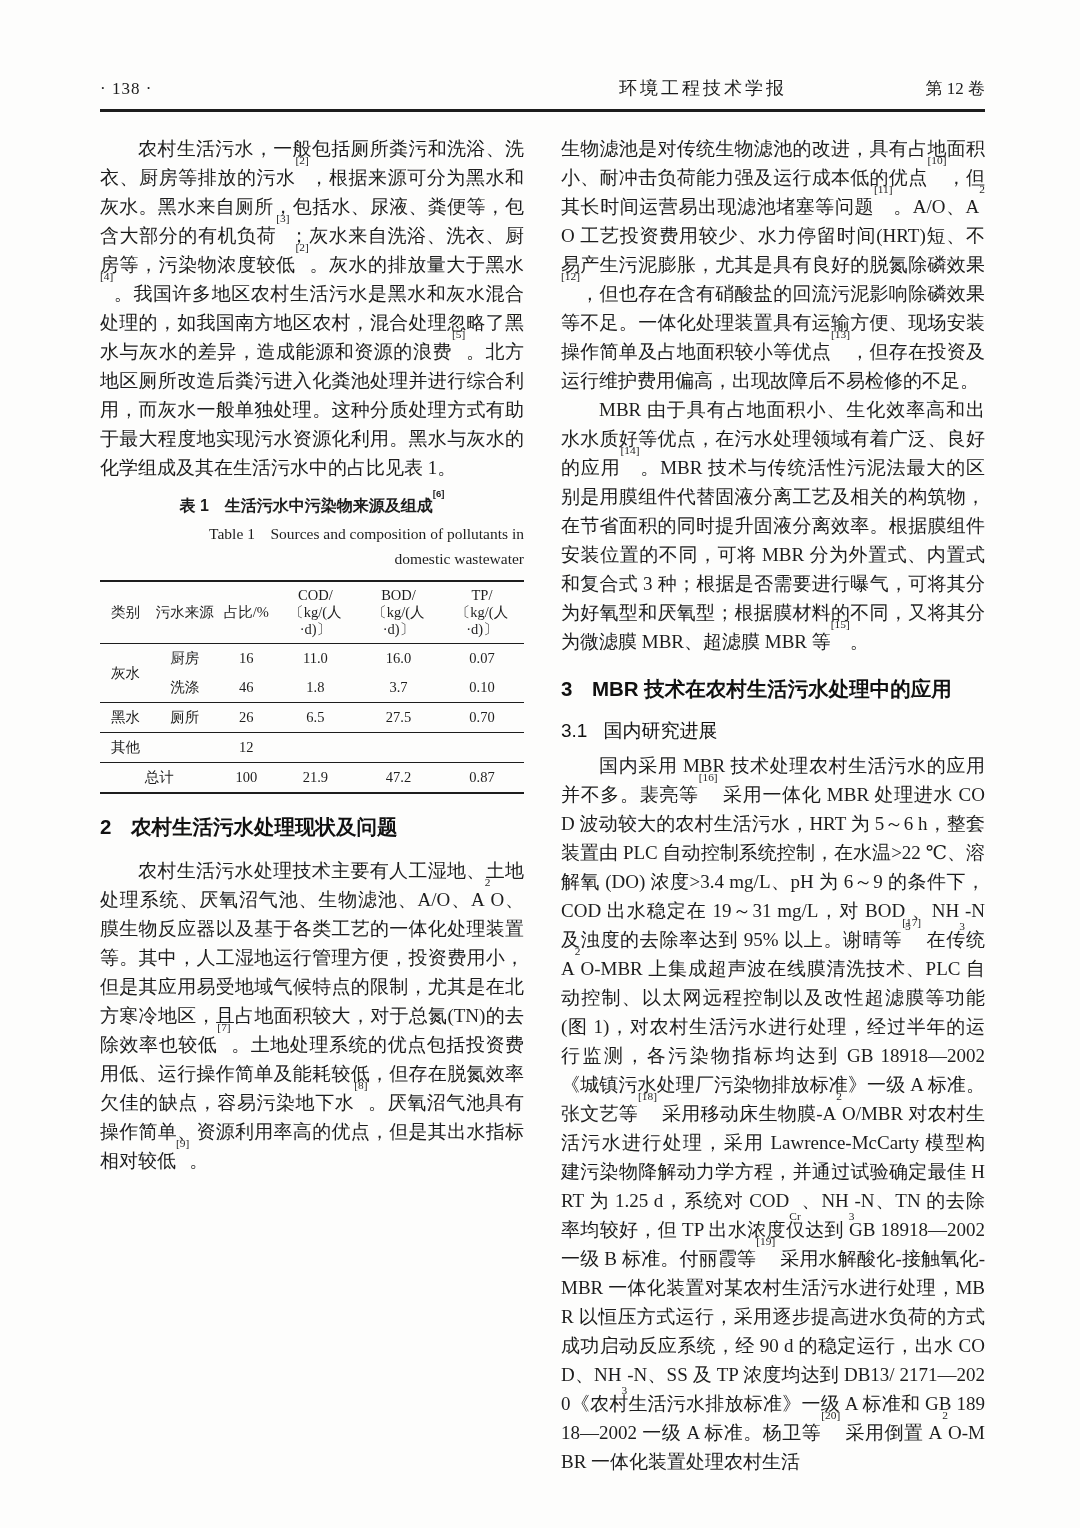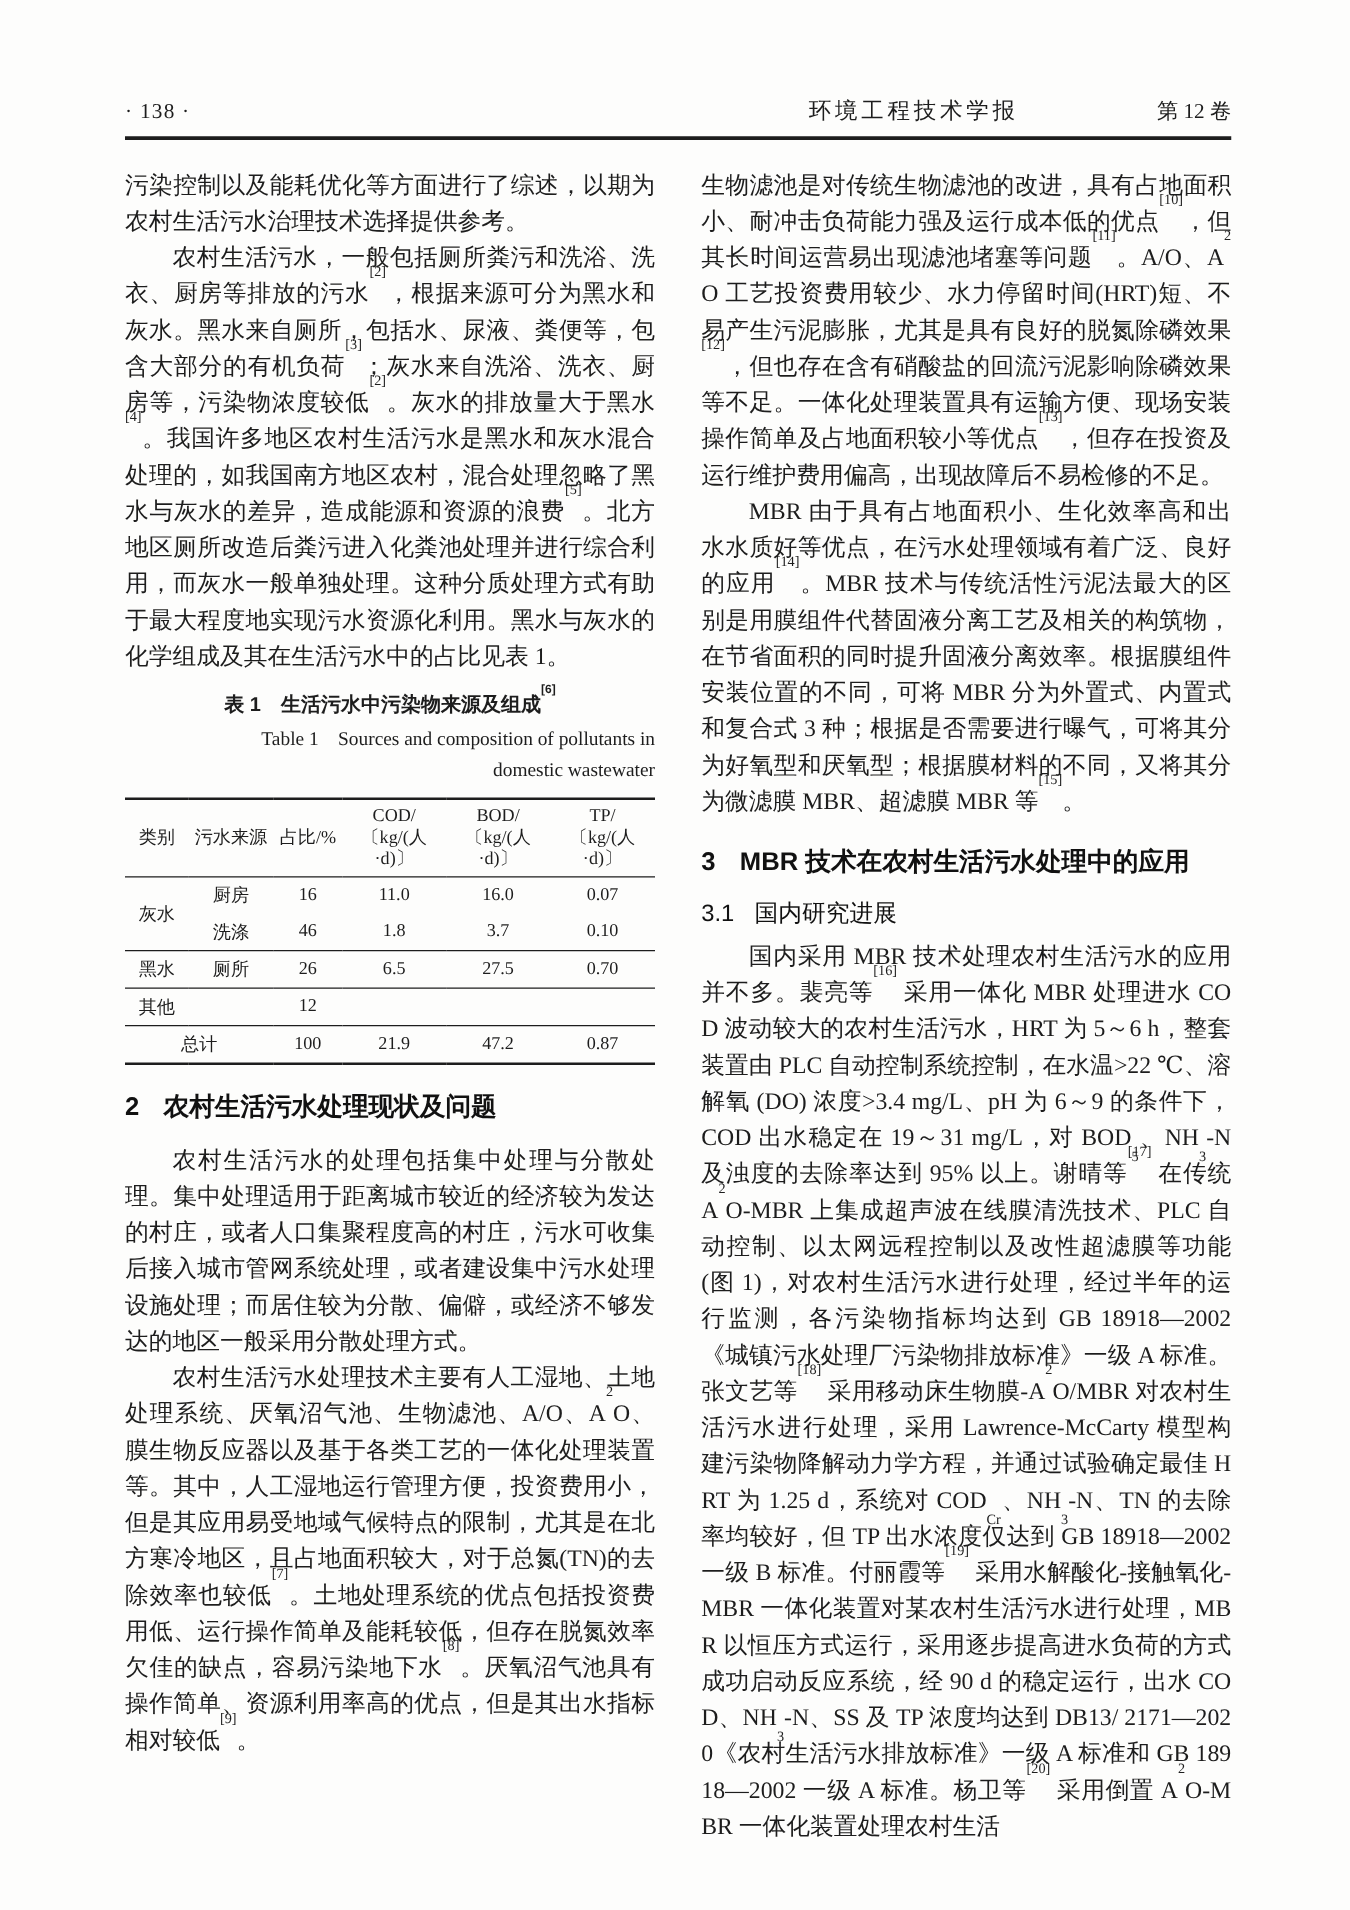--- a/index.html
+++ b/index.html
@@ -6,21 +6,21 @@
   .page {
     position:relative;
     width:1080px; height:1528px;
     background:#fdfdfc;
     color:#1d1d1d;
     font-family:"Liberation Serif","DejaVu Serif",serif;
     box-sizing:border-box;
     padding:76px 95px 0 100px;
     overflow:hidden;
   }
-  .page-header { display:flex; align-items:baseline; font-size:17px; }
+  .page-header { display:flex; align-items:baseline; font-size:17px;gap:28px; }
   .hdr-left  { width:170px; letter-spacing:1px; }
   .hdr-center{ flex:1; text-align:right; font-size:18px; letter-spacing:3px; }
   .hdr-right { width:170px; text-align:right; }
   .header-rule { height:3px; background:#1d1d1d; margin-top:9px; }
 
   .columns { display:flex; gap:37px; margin-top:22px; }
   .col { width:424px; flex:0 0 424px; }
 
   p.body {
     font-size:19px; line-height:29px; margin:0;
@@ -71,21 +71,20 @@
   <div class="page-header">
     <span class="hdr-left">· 138 ·</span>
     <span class="hdr-center">环境工程技术学报</span>
     <span class="hdr-right">第 12 卷</span>
   </div>
   <div class="header-rule"></div>
 
   <div class="columns">
 
     <div class="col">
-      <p class="body">污染控制以及能耗优化等方面进行了综述，以期为农村生活污水治理技术选择提供参考。</p>
 
 
       <p class="body indent">农村生活污水，一般包括厕所粪污和洗浴、洗衣、厨房等排放的污水<sup>[2]</sup>，根据来源可分为黑水和灰水。黑水来自厕所，包括水、尿液、粪便等，包含大部分的有机负荷<sup>[3]</sup>；灰水来自洗浴、洗衣、厨房等，污染物浓度较低<sup>[2]</sup>。灰水的排放量大于黑水<sup>[4]</sup>。我国许多地区农村生活污水是黑水和灰水混合处理的，如我国南方地区农村，混合处理忽略了黑水与灰水的差异，造成能源和资源的浪费<sup>[5]</sup>。北方地区厕所改造后粪污进入化粪池处理并进行综合利用，而灰水一般单独处理。这种分质处理方式有助于最大程度地实现污水资源化利用。黑水与灰水的化学组成及其在生活污水中的占比见表 1。</p>
 
       <div class="table-block">
         <div class="cap-zh">表 1　生活污水中污染物来源及组成<sup>[6]</sup></div>
         <div class="cap-en">
           <div>Table 1　Sources and composition of pollutants in</div>
           <div>domestic wastewater</div>
         </div>
@@ -163,21 +162,20 @@
                 <td>0.87</td>
               </tr>
             </tbody>
         </table>
       </div>
 
       <h2 class="sec">
         <span class="num">2</span><span>农村生活污水处理现状及问题</span>
       </h2>
 
-      <p class="body indent">农村生活污水的处理包括集中处理与分散处理。集中处理适用于距离城市较近的经济较为发达的村庄，或者人口集聚程度高的村庄，污水可收集后接入城市管网系统处理，或者建设集中污水处理设施处理；而居住较为分散、偏僻，或经济不够发达的地区一般采用分散处理方式。</p>
       <p class="body indent">农村生活污水处理技术主要有人工湿地、土地处理系统、厌氧沼气池、生物滤池、A/O、A<sup>2</sup>O、膜生物反应器以及基于各类工艺的一体化处理装置等。其中，人工湿地运行管理方便，投资费用小，但是其应用易受地域气候特点的限制，尤其是在北方寒冷地区，且占地面积较大，对于总氮(TN)的去除效率也较低<sup>[7]</sup>。土地处理系统的优点包括投资费用低、运行操作简单及能耗较低，但存在脱氮效率欠佳的缺点，容易污染地下水<sup>[8]</sup>。厌氧沼气池具有操作简单、资源利用率高的优点，但是其出水指标相对较低<sup>[9]</sup>。</p>
     </div>
 
     <div class="col">
       <p class="body">生物滤池是对传统生物滤池的改进，具有占地面积小、耐冲击负荷能力强及运行成本低的优点<sup>[10]</sup>，但其长时间运营易出现滤池堵塞等问题<sup>[11]</sup>。A/O、A<sup>2</sup>O 工艺投资费用较少、水力停留时间(HRT)短、不易产生污泥膨胀，尤其是具有良好的脱氮除磷效果<sup>[12]</sup>，但也存在含有硝酸盐的回流污泥影响除磷效果等不足。一体化处理装置具有运输方便、现场安装操作简单及占地面积较小等优点<sup>[13]</sup>，但存在投资及运行维护费用偏高，出现故障后不易检修的不足。</p>
       <p class="body indent">MBR 由于具有占地面积小、生化效率高和出水水质好等优点，在污水处理领域有着广泛、良好的应用<sup>[14]</sup>。MBR 技术与传统活性污泥法最大的区别是用膜组件代替固液分离工艺及相关的构筑物，在节省面积的同时提升固液分离效率。根据膜组件安装位置的不同，可将 MBR 分为外置式、内置式和复合式 3 种；根据是否需要进行曝气，可将其分为好氧型和厌氧型；根据膜材料的不同，又将其分为微滤膜 MBR、超滤膜 MBR 等<sup>[15]</sup>。</p>
 
       <h2 class="sec">
         <span class="num">3</span><span>MBR 技术在农村生活污水处理中的应用</span>
       </h2>

